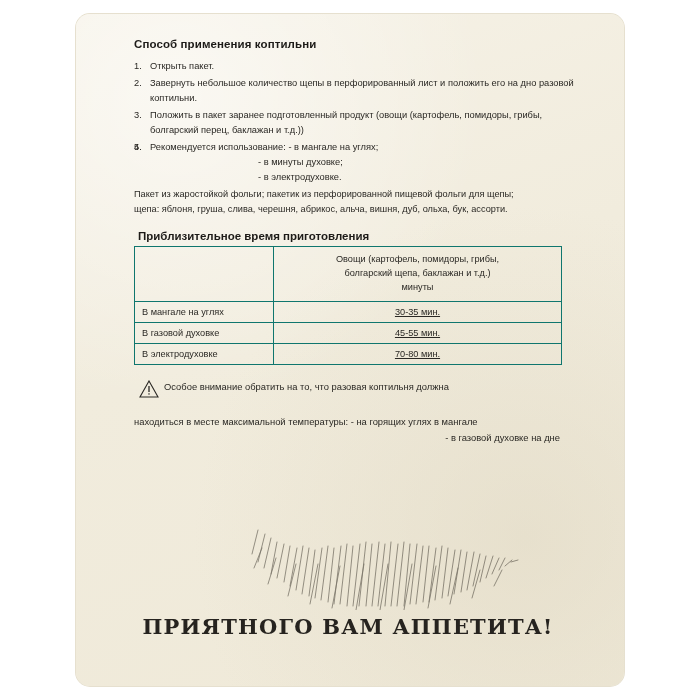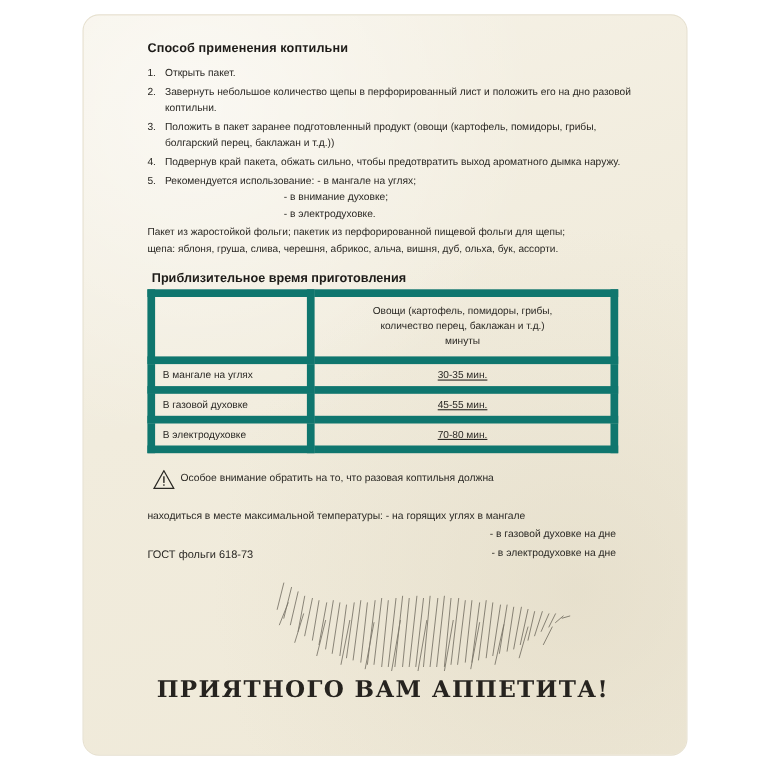--- a/index.html
+++ b/index.html
@@ -101,21 +101,21 @@
     color: #1d1b18;
   }
   table.cook {
     border-collapse: collapse;
     width: 428px;
     font-size: 9.2px;
     color: #2a2824;
     margin-top: 2px;
   }
   table.cook td {
-    border: 7px solid #0f766e;
+    border: 1px solid #0f766e;
     padding: 5px 7px;
     vertical-align: middle;
   }
   table.cook td.head-cell {
     text-align: center;
     line-height: 1.5;
     padding: 6px 8px;
   }
   table.cook td.label-cell {
     width: 124px;
@@ -204,45 +204,44 @@
         <li>
           <span class="num">2.</span>
           <span>Завернуть небольшое количество щепы в перфорированный лист и положить его на дно разовой коптильни.</span>
         </li>
         <li>
           <span class="num">3.</span>
           <span>Положить в пакет заранее подготовленный продукт (овощи (картофель, помидоры, грибы, болгарский перец, баклажан и т.д.))</span>
         </li>
         <li>
           <span class="num">4.</span>
-          <span>Подвернув край пакета, обжать сильно, чтобы предотвратить выход ароматного дымка наружу.</span>
         </li>
         <li>
           <span class="num">5.</span>
           <span class="rec-first">
             <span>Рекомендуется использование:</span>
             <span>- в мангале на углях;</span>
           </span>
-          <span class="rec-line">- в внимание духовке;</span>
+          <span class="rec-line">- в минуты духовке;</span>
           <span class="rec-line">- в электродуховке.</span>
         </li>
       </ol>
 
       <div class="body-text">Пакет из жаростойкой  фольги; пакетик из перфорированной пищевой фольги для щепы;</div>
       <div class="body-text">щепа: яблоня, груша, слива, черешня, абрикос, альча, вишня, дуб, ольха, бук, ассорти.</div>
 
       <div class="table-title">Приблизительное время приготовления</div>
 
       <table class="cook">
         <tbody>
             <tr>
           <td class="label-cell">&nbsp;</td>
           <td class="head-cell">
             <span>Овощи (картофель, помидоры, грибы,</span><br>
-            <span>количество перец, баклажан и т.д.)</span><br>
+            <span>болгарский щепа, баклажан и т.д.)</span><br>
             <span>минуты</span>
           </td>
         </tr>
         <tr>
           <td class="label-cell">В мангале на углях</td>
           <td class="value-cell">30-35 мин.</td>
         </tr>
         <tr>
           <td class="label-cell">В газовой духовке</td>
           <td class="value-cell">45-55 мин.</td>
@@ -263,24 +262,20 @@
               <rect x="9.35" y="13.3" width="1.3" height="1.3" fill="#2a2824"></rect>
             </svg>
           </div>
           <div class="warn-text">Особое внимание обратить на то, что разовая коптильня должна</div>
         </div>
         <div class="note-line2">
           <span>находиться в месте максимальной температуры:</span>
           <span>- на горящих углях в мангале</span>
         </div>
         <span class="note-right">- в газовой духовке на дне</span>
-        <div class="gost-row">
-          <span class="gost">ГОСТ фольги 618-73</span>
-          <span class="note-right">- в электродуховке на дне</span>
-        </div>
       </div>
 
     </div>
 
     <svg id="scribble" viewBox="0 0 300 86" preserveAspectRatio="none">
       <g stroke="#3a352c" stroke-width="0.8" stroke-linecap="round" opacity="0.85">
         <path d="M8 30 L14 6"></path>
           <path d="M14 38 L21 10"></path>
           <path d="M20 44 L27 14"></path>
         <path d="M27 50 L33 18"></path>

